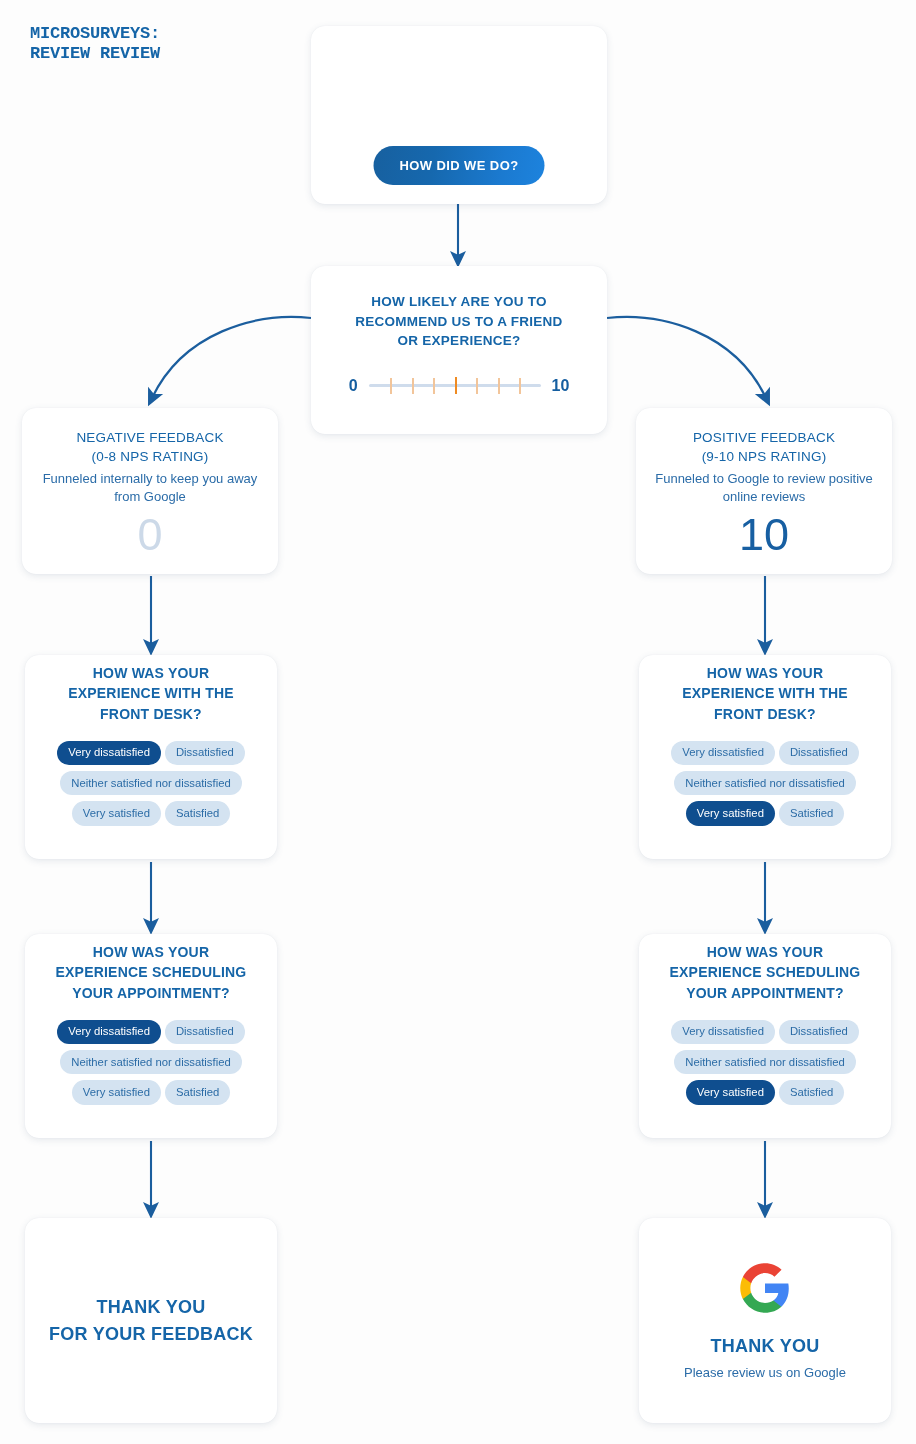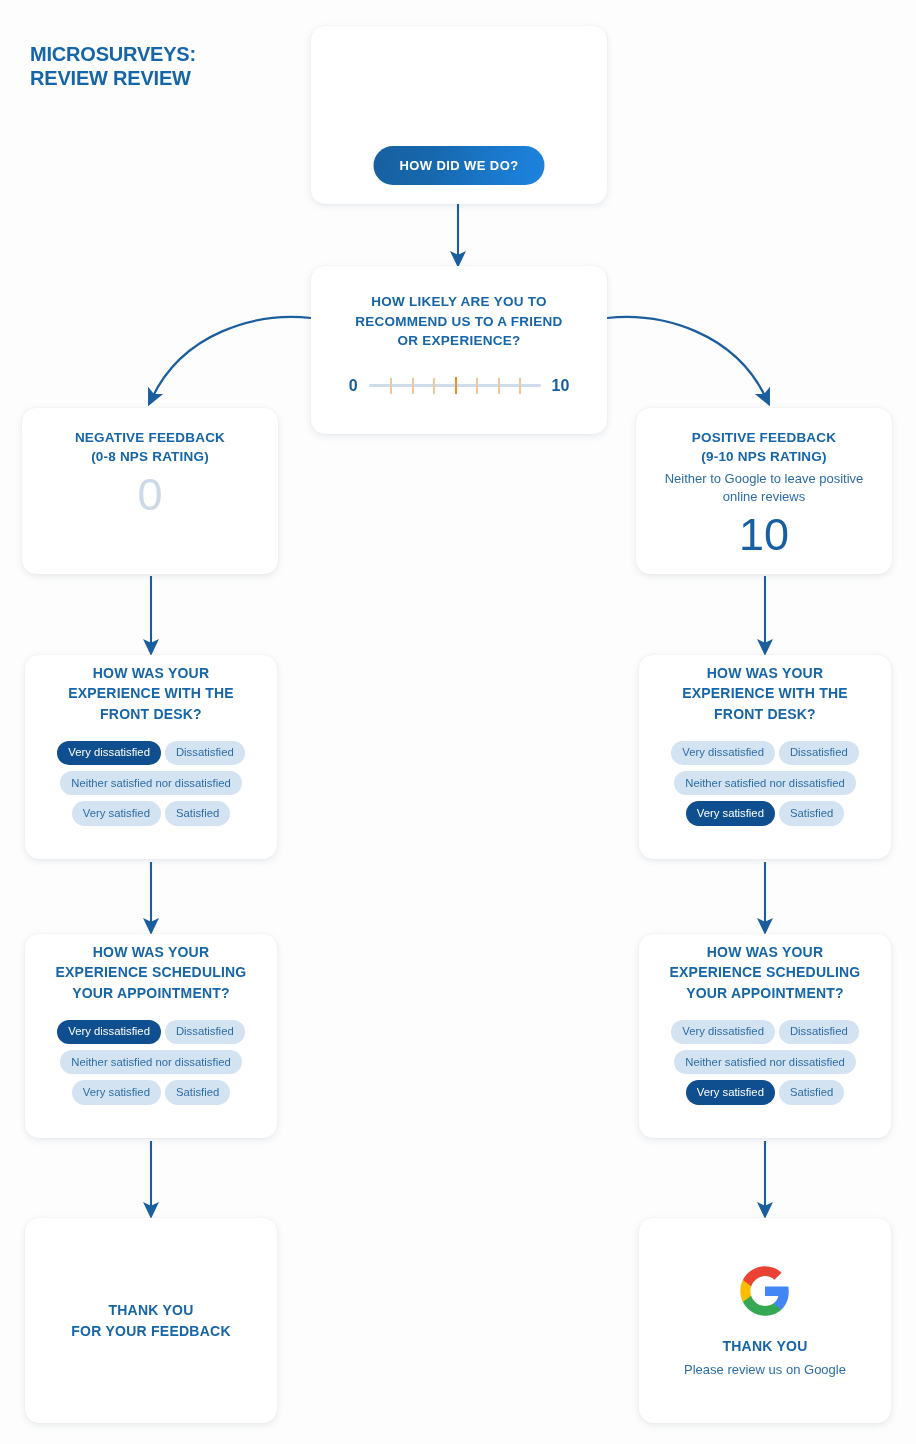--- a/index.html
+++ b/index.html
@@ -27,27 +27,28 @@
     border-radius: 14px;
     box-shadow: 0 2px 7px rgba(70,90,120,0.13), 0 0 1px rgba(70,90,120,0.10);
     box-sizing: border-box;
     z-index: 3;
   }
 
   
   #page-title {
     position: absolute;
     left: 30px;
-    top: 30px;
+    top: 13px;
     width: 270px;
     color: #1565a8;
-    font-size: 20px;
+    font-size: 17px;
     font-weight: 700;
     line-height: 1.17;
     letter-spacing: -0.2px;
+    font-family: Liberation Mono, monospace;
   }
   #page-title .l2 { display: block; }
 
   
   #card-invite {
     left: 311px; top: 26px; width: 296px; height: 178px;
     text-align: center;
   }
   .card-heading {
     color: #1565a8;
@@ -132,21 +133,21 @@
   
   .outcome {
     width: 256px; height: 166px;
     text-align: center;
   }
   #card-negative { left: 22px; top: 408px; }
   #card-positive { left: 636px; top: 408px; }
   .outcome-title {
     margin-top: 20px;
     color: #1565a8;
-    font-weight: 700;
+    font-weight: 400;
     font-size: 13.5px;
     letter-spacing: 0.2px;
     line-height: 1.42;
   }
   .outcome-sub {
     margin-top: 4px;
     color: #2b6ca8;
     font-size: 13px;
     line-height: 1.36;
     padding: 0 16px;
@@ -210,21 +211,21 @@
     height: 100%;
     display: flex;
     flex-direction: column;
     align-items: center;
     justify-content: center;
     text-align: center;
   }
   .ty-title {
     color: #1565a8;
     font-weight: 700;
-    font-size: 14px;
+    font-size: 18px;
     letter-spacing: 0.25px;
     line-height: 1.45;
   }
   .ty-sub {
     margin-top: 6px;
     color: #2b6ca8;
     font-size: 13px;
   }
   #google-logo { margin-bottom: 18px; }
 
@@ -296,29 +297,30 @@
         </span>
       <span class="nps-end">10</span>
     </div>
   </div>
 
   <div class="card outcome" id="card-negative">
     <div class="outcome-title">
       <div>NEGATIVE FEEDBACK</div>
       <div>(0-8 NPS RATING)</div>
     </div>
+    <div class="outcome-sub">Funneled internally to keep you away from Google</div>
     <div class="outcome-score score-muted">0</div>
   </div>
 
   <div class="card outcome" id="card-positive">
     <div class="outcome-title">
       <div>POSITIVE FEEDBACK</div>
       <div>(9-10 NPS RATING)</div>
     </div>
-    <div class="outcome-sub">Neither to Google to leave positive online reviews</div>
+    <div class="outcome-sub">Funneled to Google to review positive online reviews</div>
     <div class="outcome-score score-strong">10</div>
   </div>
 
   <div class="card qcard" id="card-q1-left">
     <div class="q-heading">
       <div>HOW WAS YOUR</div>
       <div>EXPERIENCE WITH THE</div>
       <div>FRONT DESK?</div>
     </div>
     <div class="pill-rows">

